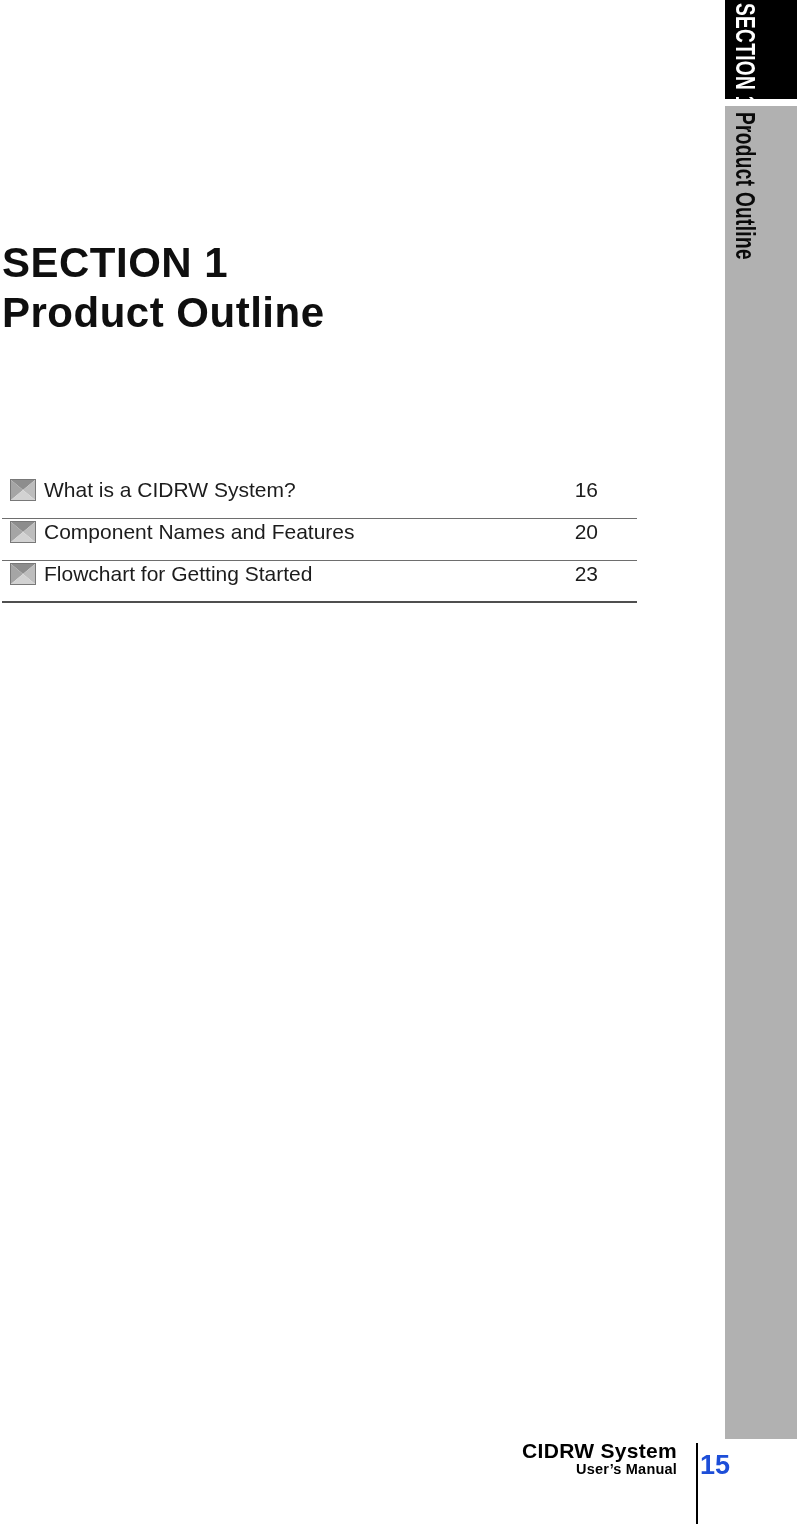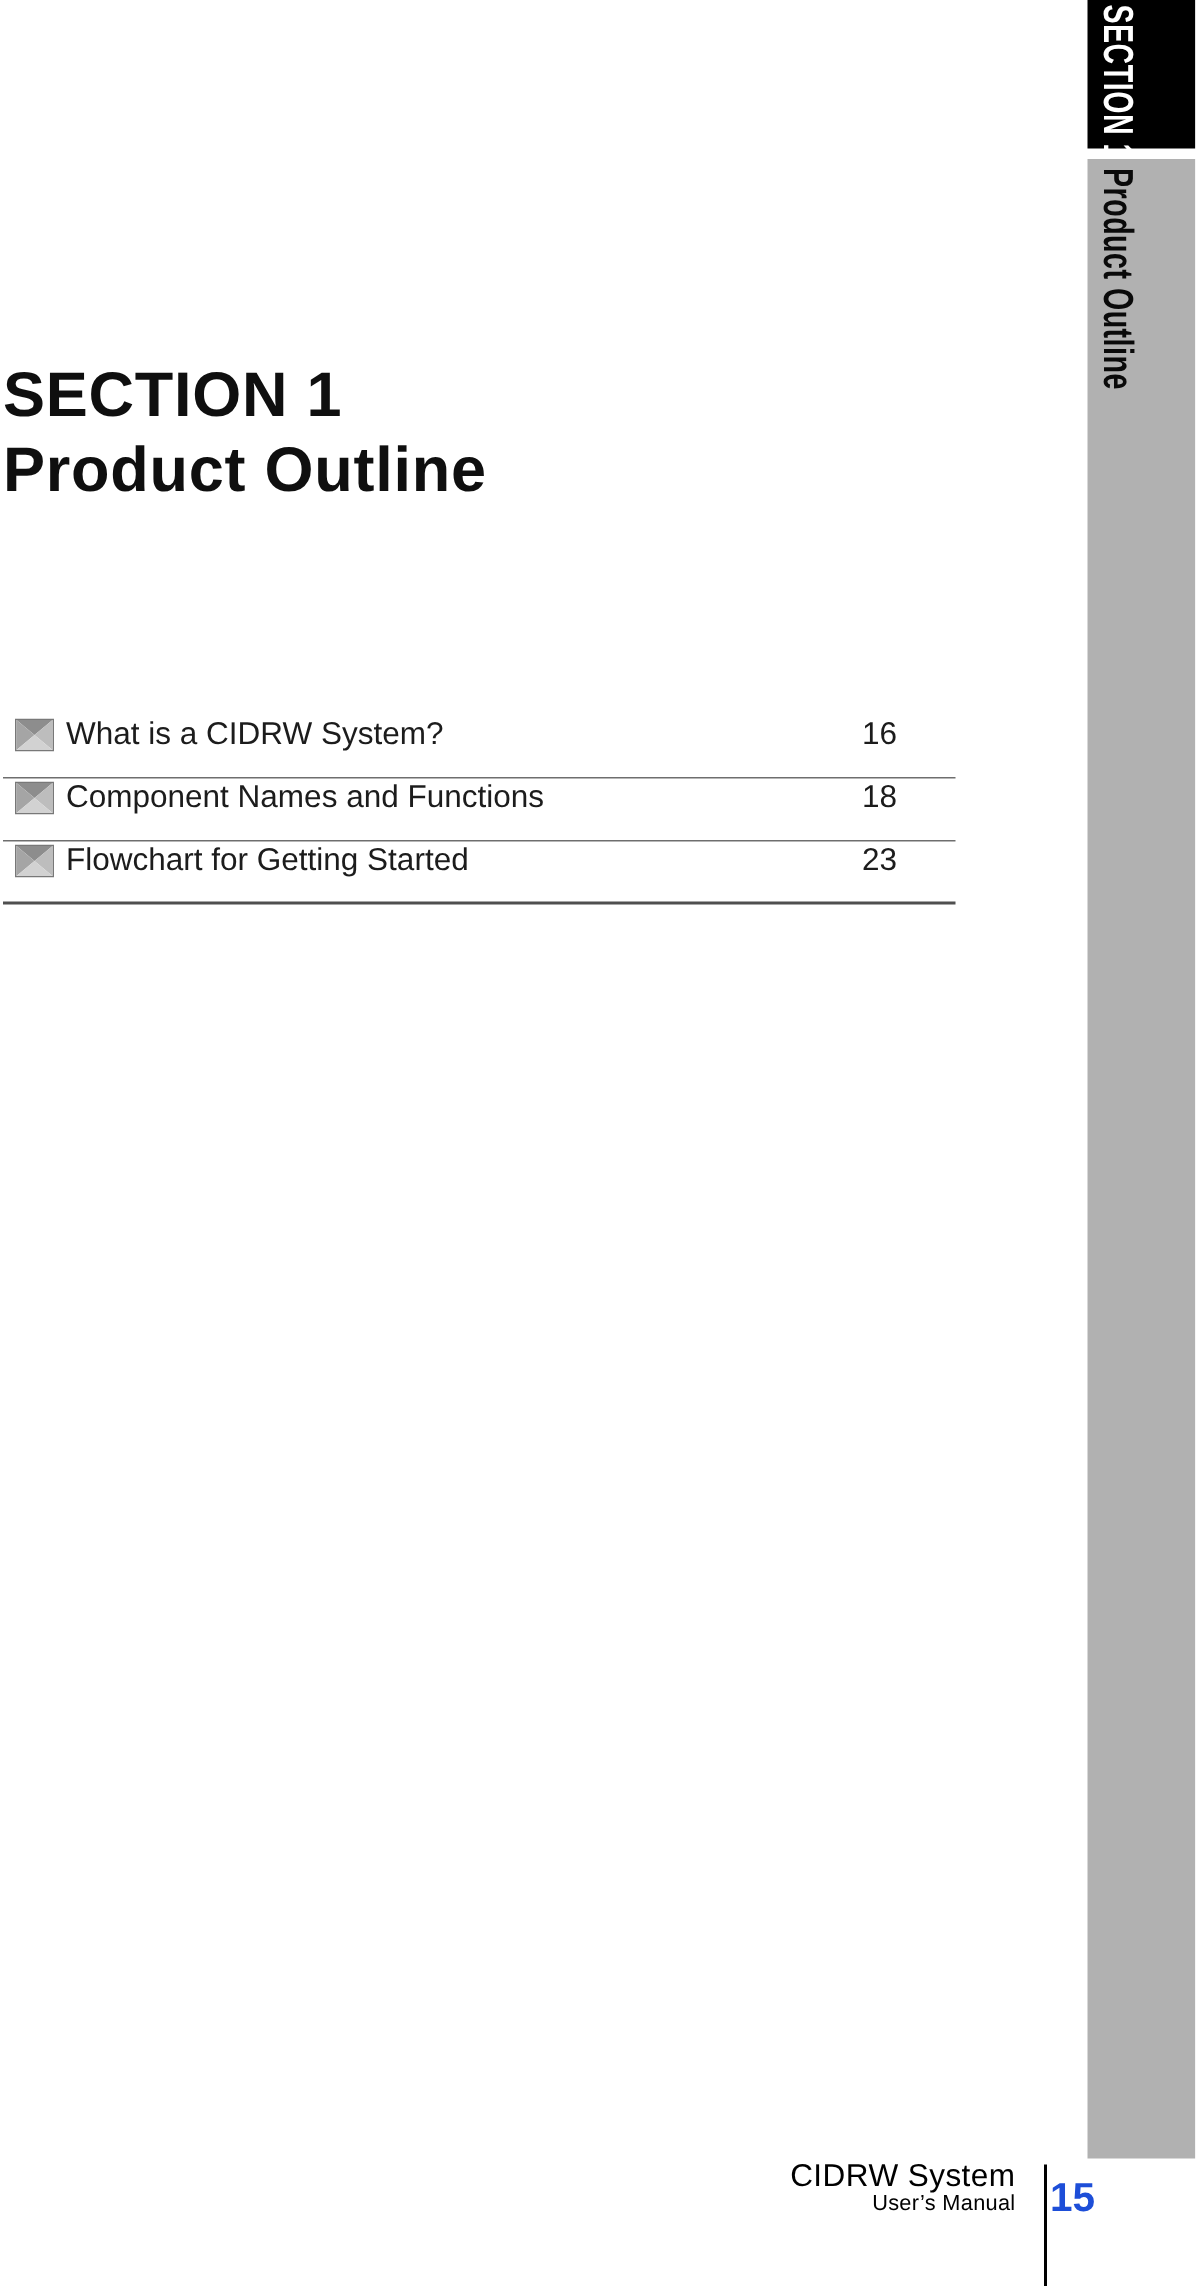--- a/index.html
+++ b/index.html
@@ -51,21 +51,21 @@
   }
   .toc-row:nth-child(n+3){border-bottom-width:2px;border-bottom-color:#4f4f4f;}
   .toc-icon{width:26px;height:22px;margin-right:8px;flex:none;}
   .toc-icon svg{display:block;}
   .toc-label{font-size:21px;color:#1c1c1c;}
   .toc-page{margin-left:auto;font-size:21px;color:#1c1c1c;}
 
   
   .footer-text{
     position:absolute;right:120px;top:1440px;
-    text-align:right;font-weight:normal;color:#000;
+    text-align:right;font-weight:bold;color:#000;
   }
   .footer-product{font-size:21px;line-height:21px;letter-spacing:0.3px;}
   .footer-manual{font-size:14.5px;line-height:16px;letter-spacing:0.2px;}
   .footer-rule{
     position:absolute;left:696px;top:1443px;
     width:2px;height:81px;background:#000;
   }
   .footer-page{
     position:absolute;left:700px;top:1452px;
     font-size:27px;line-height:27px;font-weight:bold;color:#1d4ed8;
@@ -107,22 +107,22 @@
     <div class="toc-row">
       <span class="toc-icon">
         <svg width="26" height="22" viewBox="0 0 26 22" xmlns="http://www.w3.org/2000/svg">
           <rect x="0.5" y="0.5" width="25" height="21" fill="none" stroke="#787878" stroke-width="1"></rect>
           <polygon class="ic-top" points="1,1 25,1 13,11" fill="#8d8d8d"></polygon>
           <polygon class="ic-left" points="1,1 13,11 1,21" fill="#a5a5a5"></polygon>
           <polygon class="ic-right" points="25,1 25,21 13,11" fill="#bdbdbd"></polygon>
           <polygon class="ic-bottom" points="1,21 13,11 25,21" fill="#d2d2d2"></polygon>
         </svg>
       </span>
-      <span class="toc-label">Component Names and Functions</span>
-      <span class="toc-page">18</span>
+      <span class="toc-label">Component Names and Features</span>
+      <span class="toc-page">20</span>
     </div>
 
     <div class="toc-row">
       <span class="toc-icon">
         <svg width="26" height="22" viewBox="0 0 26 22" xmlns="http://www.w3.org/2000/svg">
           <rect x="0.5" y="0.5" width="25" height="21" fill="none" stroke="#787878" stroke-width="1"></rect>
           <polygon class="ic-top" points="1,1 25,1 13,11" fill="#8d8d8d"></polygon>
           <polygon class="ic-left" points="1,1 13,11 1,21" fill="#a5a5a5"></polygon>
           <polygon class="ic-right" points="25,1 25,21 13,11" fill="#bdbdbd"></polygon>
           <polygon class="ic-bottom" points="1,21 13,11 25,21" fill="#d2d2d2"></polygon>

